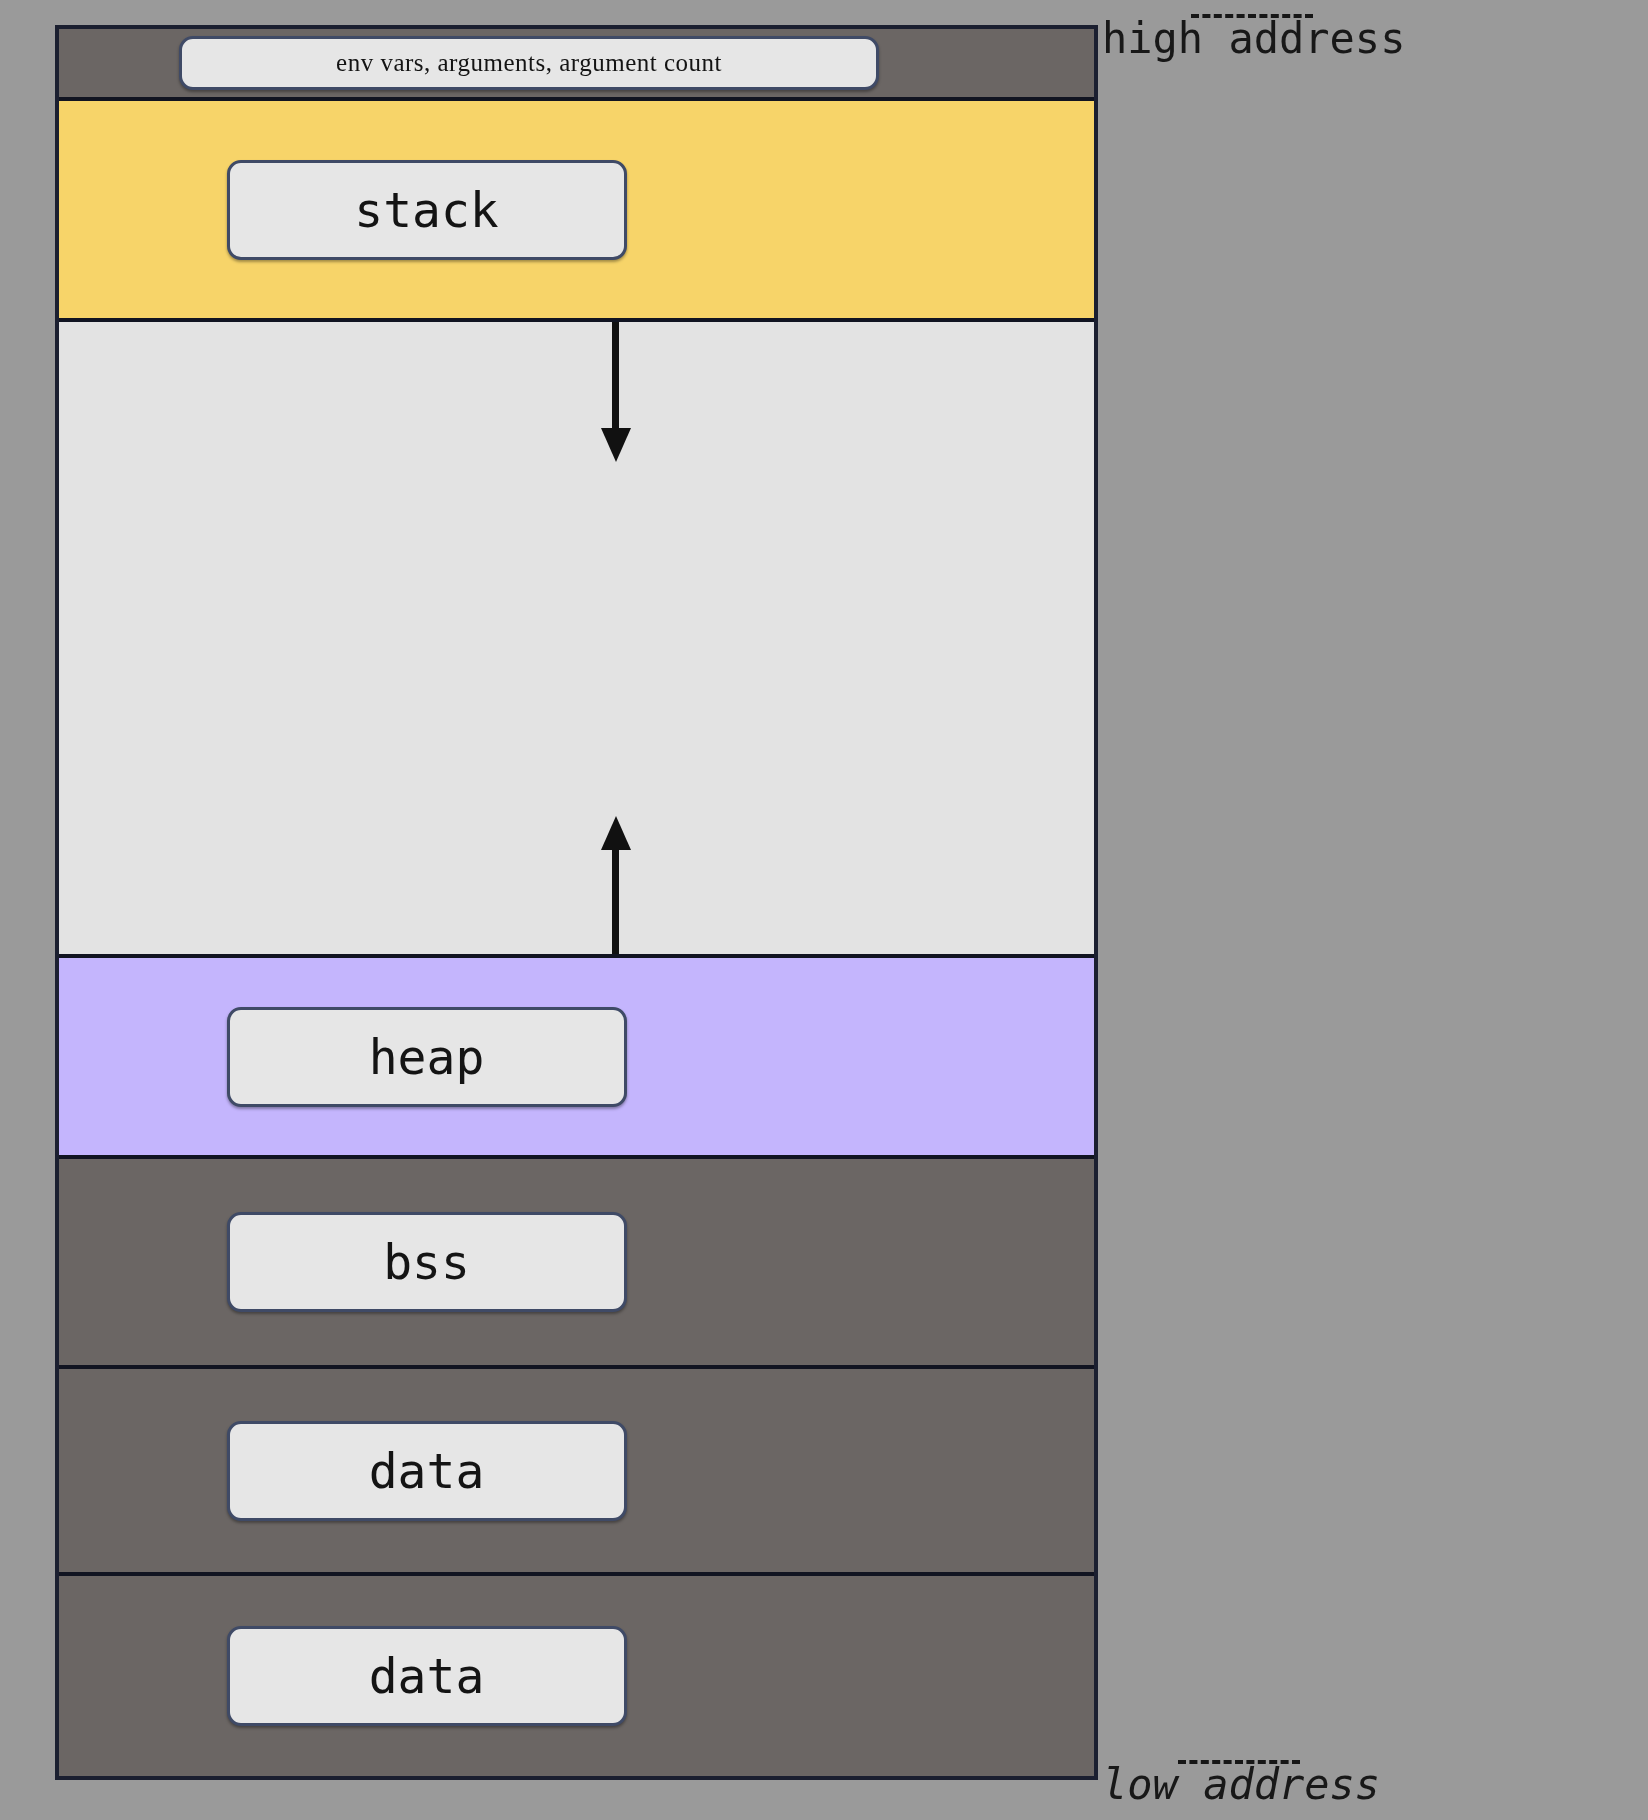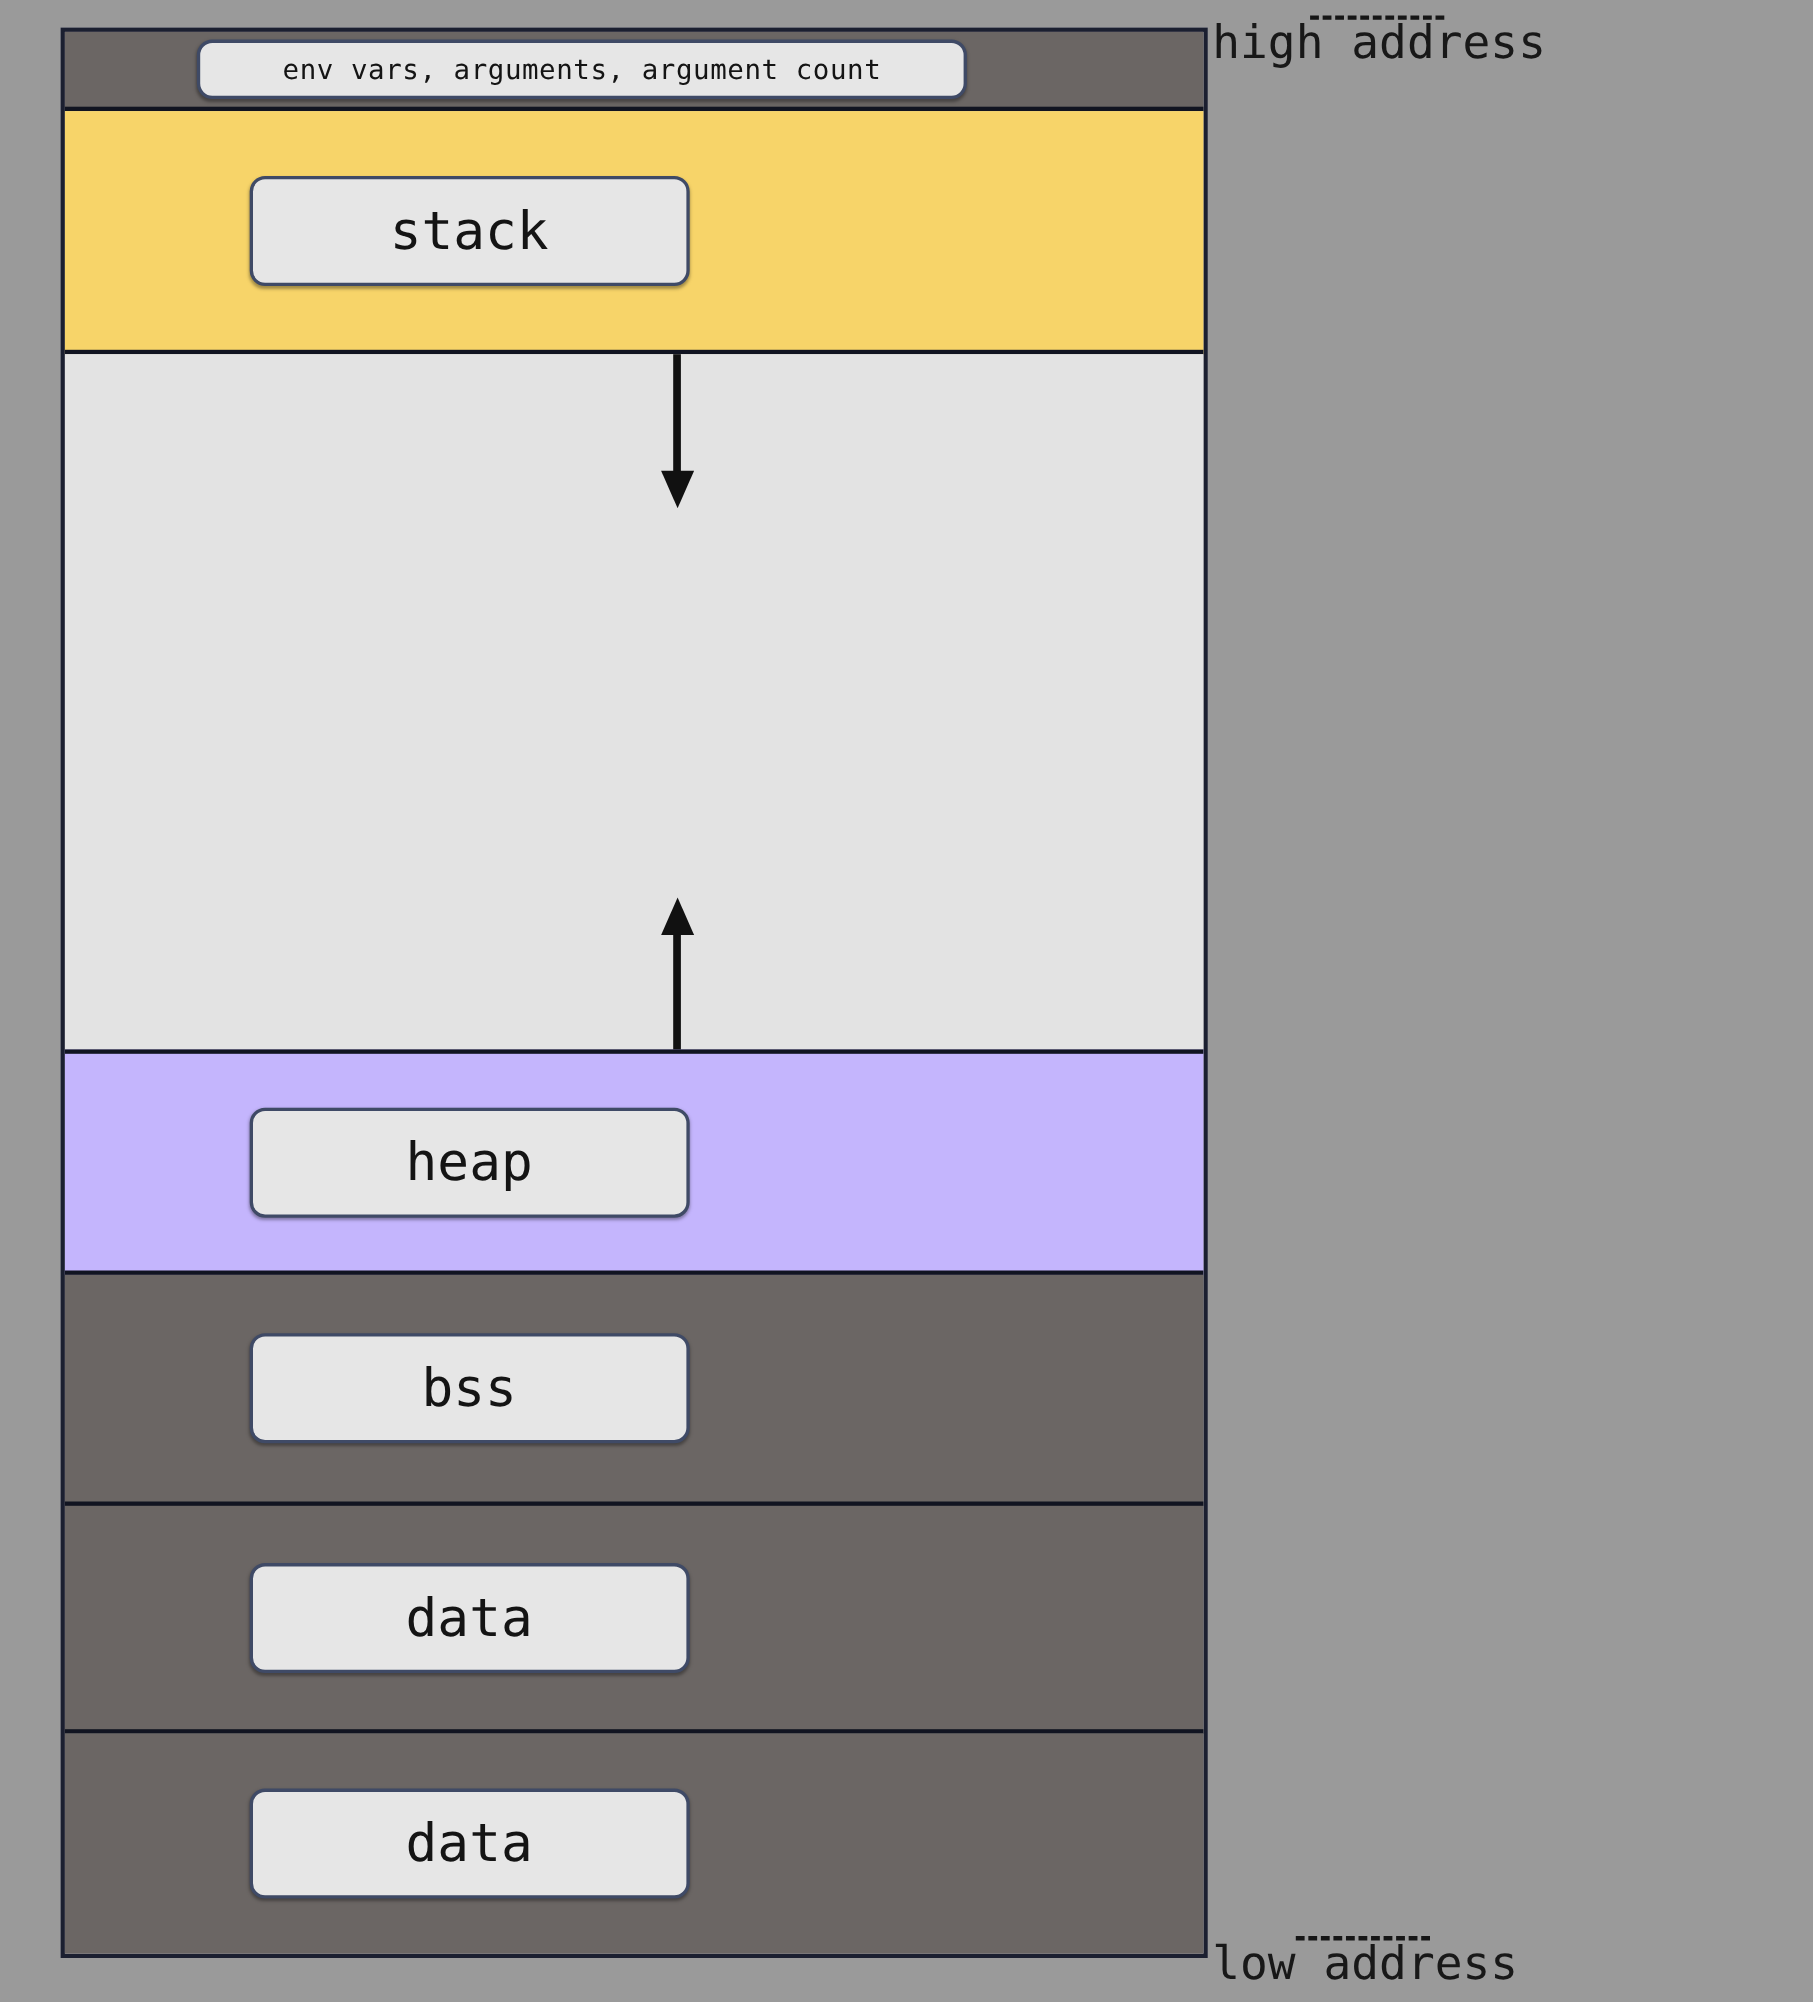--- a/index.html
+++ b/index.html
@@ -67,21 +67,21 @@
   }
   .plate-large {
     width: 400px;
     height: 100px;
     font-size: 48px;
   }
   #band-stack .plate-large { width: 400px; height: 100px; }
 
   
   .plate-large { margin-right: 300px; }
-  .plate-small { margin-right: 95px; }
+  .plate-small { margin-right: 95px; font-family: Liberation Serif, serif; }
 
   
   .arrow-wrap {
     position: absolute;
     left: 536px;
     width: 40px;
   }
   .arrow-shaft {
     position: absolute;
     left: 17px;
@@ -125,21 +125,21 @@
   }
   .addr-label {
     font-size: 42px;
     color: #181818;
     white-space: nowrap;
     margin-left: 4px;
     line-height: 1;
   }
   #annot-high { left: 1098px; top: 14px; }
   #annot-low  { left: 1098px; top: 1760px; }
-  #annot-low .addr-label { margin-bottom: 0; }
+  #annot-low .addr-label { margin-bottom: 0; font-style: italic; }
   #annot-high .addr-label { margin-bottom: 6px; }
 </style>
 </head>
 <body>
 
 <div id="memory-map">
 
   <div class="band" id="band-env">
     <div class="plate plate-small">env vars, arguments, argument count</div>
   </div>

